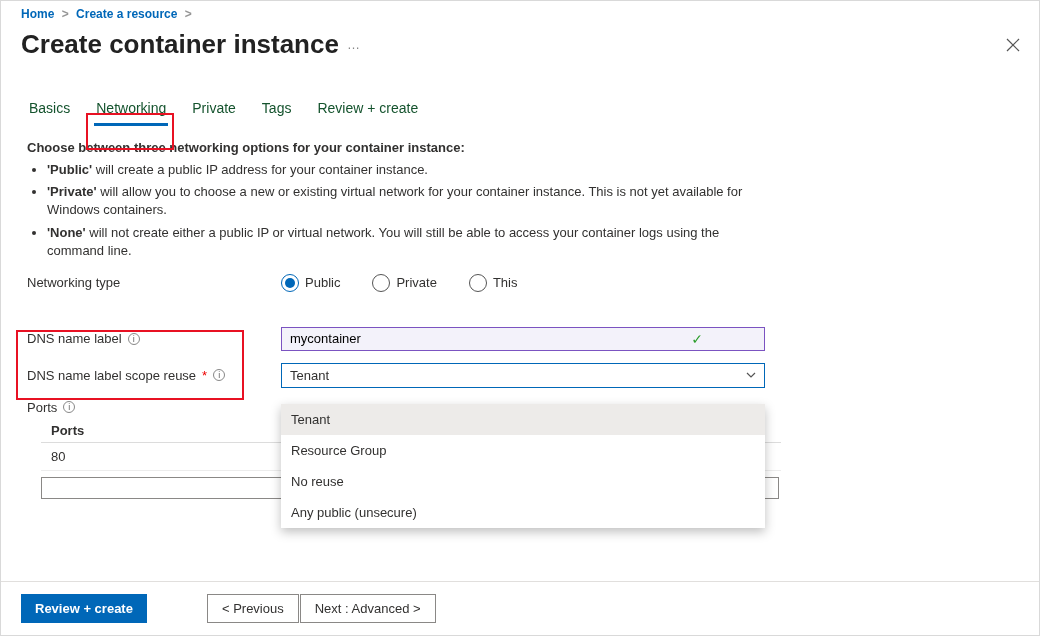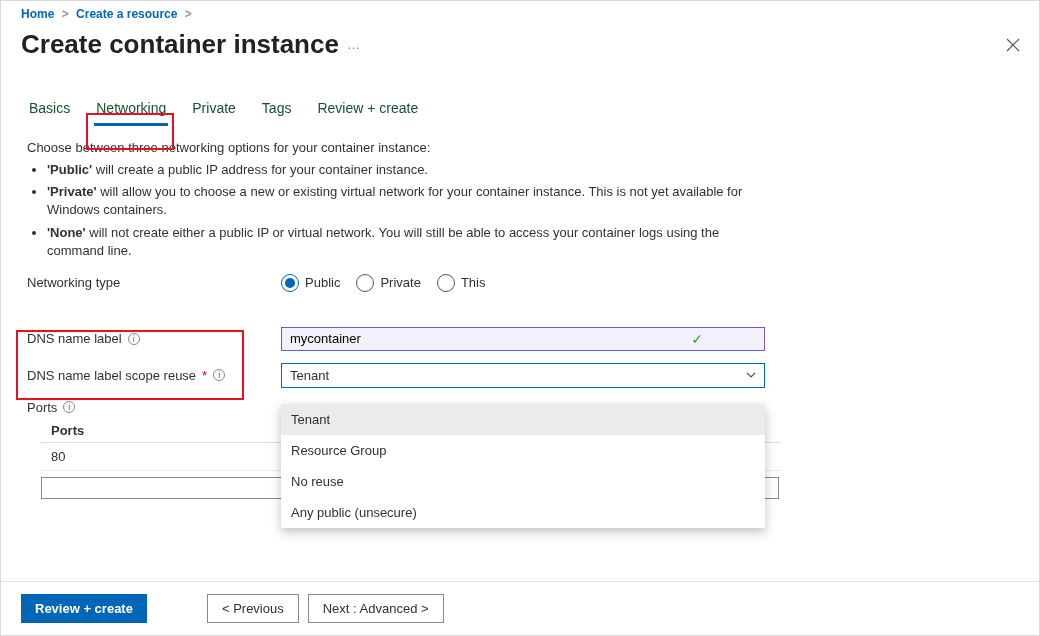--- a/index.html
+++ b/index.html
@@ -12,51 +12,51 @@
   h1 { font-size: 26px; font-weight: 600; margin: 0; color: #222; }
   .dots { margin-left: 8px; color: #888; letter-spacing: 2px; }
   .close-x { width: 16px; height: 16px; cursor: pointer; }
   .tabs { display: flex; gap: 22px; border-bottom: 0; margin: 34px 0 0 26px; font-size: 14px; }
   .tab { padding: 6px 2px 10px; cursor: pointer; color: #14532d; }
   .tab.active { position: relative; }
   .tab.active::after { content:""; position:absolute; left:0; right:0; bottom:0; height:3px; background:#0067b8; }
   .red-box { position: absolute; border: 2px solid #e81123; pointer-events: none; }
   .red-tab-box { left: 85px; top: 112px; width: 88px; height: 37px; }
   .red-fields-box { left: 15px; top: 329px; width: 228px; height: 70px; }
-  .intro { margin: 14px 0 6px 26px; max-width: 760px; }
+  .intro { margin: 14px 0 6px 26px; max-width: 760px; font-weight: bold; }
   ul.bullets { margin: 6px 0 14px 46px; padding: 0; max-width: 720px; }
   ul.bullets li { margin-bottom: 4px; line-height: 1.4; }
   .form-area { margin-left: 26px; }
   .form-row { display: flex; align-items: center; margin-bottom: 35px; }
   .form-row.tight { margin-bottom: 12px; }
   .label-col { width: 254px; display: flex; align-items: center; gap: 6px; }
   .req { color: #e00; }
   .info-icon { width: 12px; height: 12px; border: 1px solid #888; border-radius: 50%; display: inline-flex; align-items: center; justify-content: center; font-size: 9px; color: #666; cursor: pointer; }
-  .radio-group { display: flex; gap: 16px; align-items: flex-start; }
+  .radio-group { display: flex; gap: 32px; align-items: flex-start; }
   .radio-opt { display: flex; align-items: center; gap: 6px; cursor: pointer; }
   .radio { width: 18px; height: 18px; border: 1px solid #555; border-radius: 50%; display: inline-flex; align-items: center; justify-content: center; }
   .radio.selected { border-color: #0067b8; }
   .radio.selected::after { content:""; width: 10px; height: 10px; background: #0067b8; border-radius: 50%; }
   .text-input { width: 484px; height: 24px; border: 1px solid #7b53c1; background: #f3f2fa; padding: 2px 28px 2px 8px; font-size: 13px; position: relative; }
   .input-wrap { position: relative; width: 428px; }
   .check-ok { position: absolute; right: 6px; top: 4px; color: #2a9d2a; font-size: 14px; }
   .select-box { width: 484px; height: 25px; border: 1px solid #0067b8; padding: 2px 8px; display: flex; align-items: center; justify-content: space-between; cursor: pointer; background:#fff; }
   .chev { width: 10px; height: 10px; }
   .dropdown { position: absolute; left: 280px; top: 403px; width: 484px; background: #fff; box-shadow: 0 4px 10px rgba(0,0,0,.25); z-index: 5; }
   .dd-opt { padding: 8px 10px; cursor: pointer; font-size: 13px; }
   .dd-opt.sel { background: #edebe9; }
   .ports-section { margin-top: 12px; }
   .ports-table { width: 740px; }
   .ports-header { font-weight: 600; border-bottom: 1px solid #dcdcdc; padding: 4px 10px; }
   .ports-row { padding: 6px 10px; border-bottom: 1px solid #ececec; }
   .ports-empty { width: 738px; height: 22px; border: 1px solid #8a8886; margin: 6px 0 0 0; }
   .footer { position: absolute; left: 0; right: 0; bottom: 0; height: 54px; border-top: 1px solid #e1dfdd; display: flex; align-items: center; padding-left: 20px; gap: 60px; }
   .btn-primary { background: #0067b8; color: #fff; border: none; padding: 7px 14px; font-size: 13px; cursor: pointer; font-weight: 600; }
   .btn-outline { background: #fff; border: 1px solid #8a8886; padding: 6px 14px; font-size: 13px; cursor: pointer; color:#323130; }
-  .btn-pair { display:flex; gap:9px; }
+  .btn-pair { display:flex; gap:1px; }
 </style>
 </head>
 <body>
 
 <div class="page">
 
   <div class="breadcrumb">
     <a>Home</a>
     <span class="sep">&gt;</span>
     <a>Create a resource</a>

